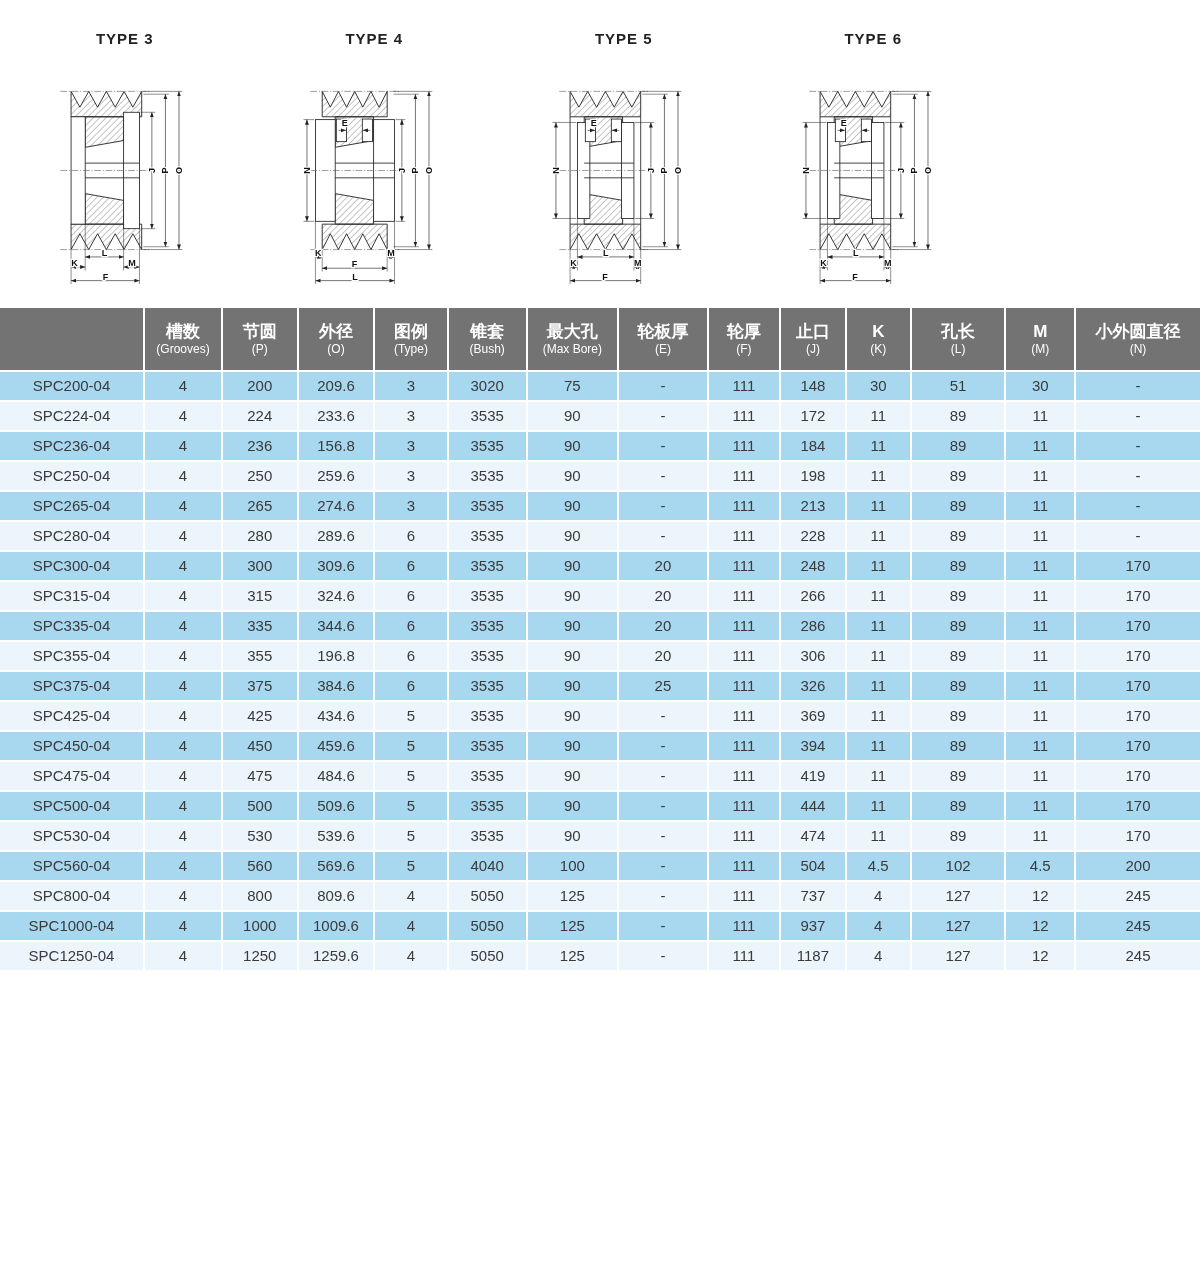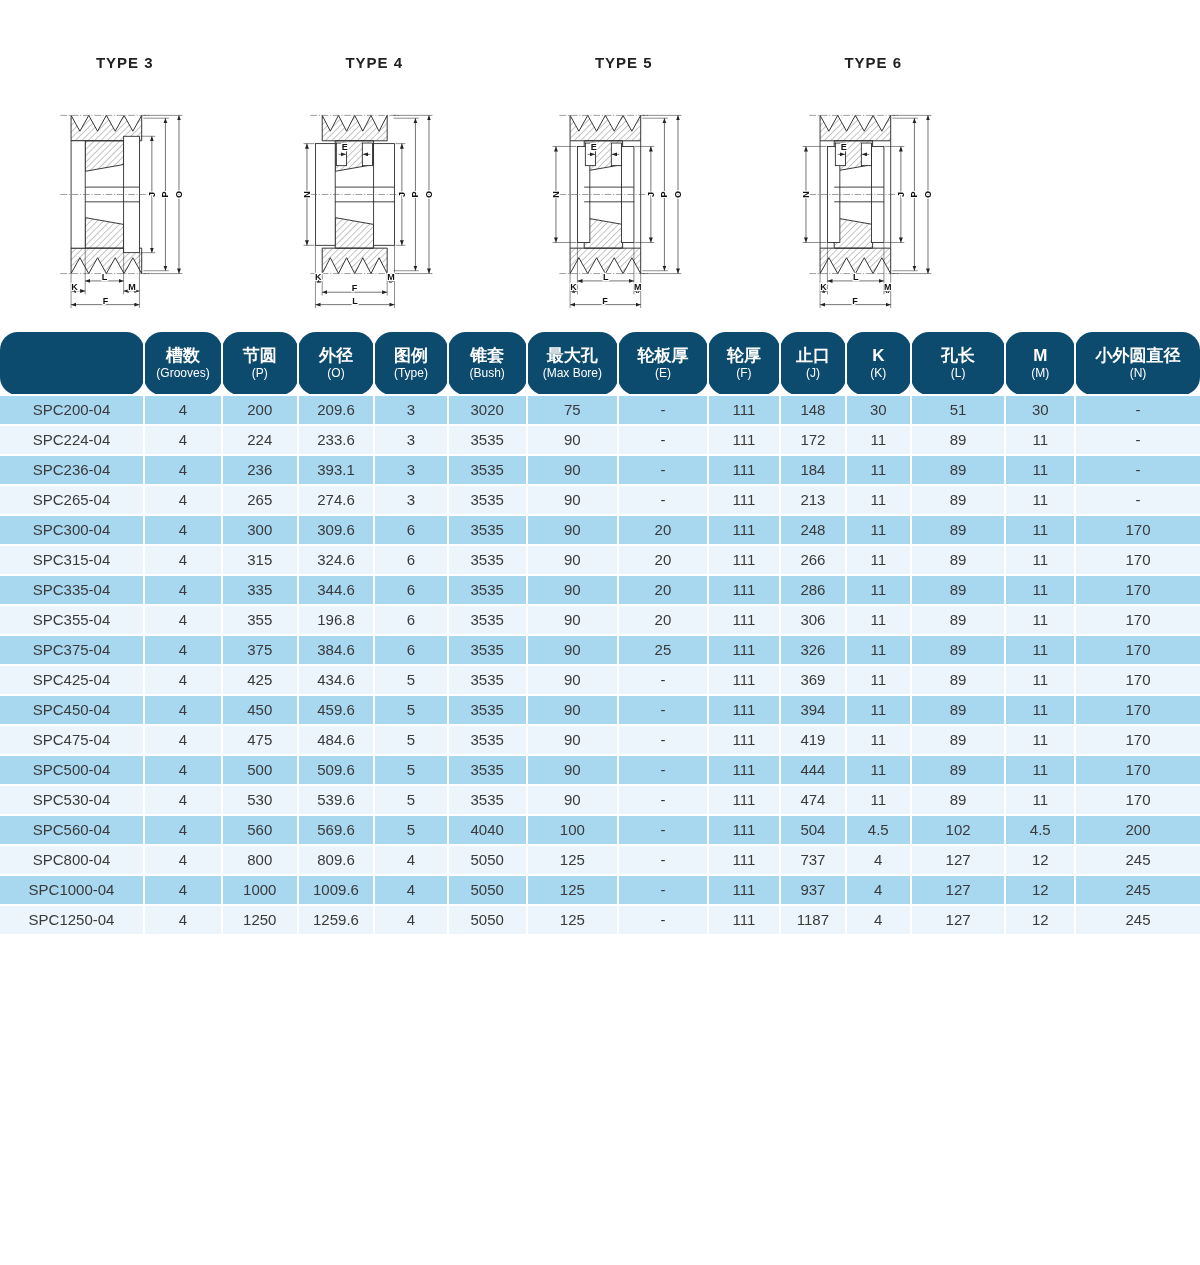--- a/index.html
+++ b/index.html
@@ -1,19 +1,19 @@
 <!DOCTYPE html>
 <html><head>
 <meta charset="utf-8">
 <style>
   html,body{margin:0;padding:0;background:#fff;}
   body{width:1200px;font-family:"Liberation Sans",sans-serif;}
 
   
-  .figures{display:flex;width:998px;padding-top:24px;}
+  .figures{display:flex;width:998px;padding-top:0;}
   .fig{flex:1;min-width:0;}
   .fig figcaption{
     text-align:center;font-weight:bold;font-size:15px;color:#222;
     letter-spacing:1px;margin:14px 0 2px 0;
   }
   .fig svg{display:block;width:100%;height:auto;}
 
   .part,.void{fill:#fff;stroke:#222;stroke-width:1.5;}
   .hatched{fill:url(#hatch);stroke:#222;stroke-width:1.6;}
   .edge{stroke:#222;stroke-width:1.5;fill:none;}
@@ -26,21 +26,21 @@
     paint-order:stroke fill;stroke:#fff;stroke-width:4px;
   }
 
   
   table.spec{width:1200px;border-collapse:collapse;table-layout:fixed;}
   .spec th,.spec td{
     border-right:2px solid #fff;border-bottom:2px solid #fff;
     text-align:center;vertical-align:middle;padding:0 2px;overflow:hidden;
   }
   .spec th:last-child,.spec td:last-child{border-right:none;margin-top:32px;}
-  .spec thead th{background:#0c4a6e;color:#fff;height:62px;border-radius:18px;}
+  .spec thead th{background:#737373;color:#fff;height:62px;}
   .spec thead .zh{font-size:17px;font-weight:bold;line-height:1.25;}
   .spec thead .en{font-size:12px;font-weight:normal;line-height:1.2;text-align:center;}
   .spec tbody td{height:28px;font-size:15px;color:#3a3a3a;}
   .spec tbody tr:nth-child(odd) td{background:#A8D8F0;}
   .spec tbody tr:nth-child(even) td{background:#EBF5FB;}
 </style>
 </head>
 <body>
 
 <section class="figures">
@@ -373,43 +373,75 @@
           <td>172</td>
           <td>11</td>
           <td>89</td>
           <td>11</td>
           <td>-</td>
         </tr>
         <tr>
           <td>SPC236-04</td>
           <td>4</td>
           <td>236</td>
-          <td>393.1</td>
+          <td>156.8</td>
           <td>3</td>
           <td>3535</td>
           <td>90</td>
           <td>-</td>
           <td>111</td>
           <td>184</td>
+          <td>11</td>
+          <td>89</td>
+          <td>11</td>
+          <td>-</td>
+        </tr>
+        <tr>
+          <td>SPC250-04</td>
+          <td>4</td>
+          <td>250</td>
+          <td>259.6</td>
+          <td>3</td>
+          <td>3535</td>
+          <td>90</td>
+          <td>-</td>
+          <td>111</td>
+          <td>198</td>
           <td>11</td>
           <td>89</td>
           <td>11</td>
           <td>-</td>
         </tr>
         <tr>
           <td>SPC265-04</td>
           <td>4</td>
           <td>265</td>
           <td>274.6</td>
           <td>3</td>
           <td>3535</td>
           <td>90</td>
           <td>-</td>
           <td>111</td>
           <td>213</td>
+          <td>11</td>
+          <td>89</td>
+          <td>11</td>
+          <td>-</td>
+        </tr>
+        <tr>
+          <td>SPC280-04</td>
+          <td>4</td>
+          <td>280</td>
+          <td>289.6</td>
+          <td>6</td>
+          <td>3535</td>
+          <td>90</td>
+          <td>-</td>
+          <td>111</td>
+          <td>228</td>
           <td>11</td>
           <td>89</td>
           <td>11</td>
           <td>-</td>
         </tr>
         <tr>
           <td>SPC300-04</td>
           <td>4</td>
           <td>300</td>
           <td>309.6</td>

